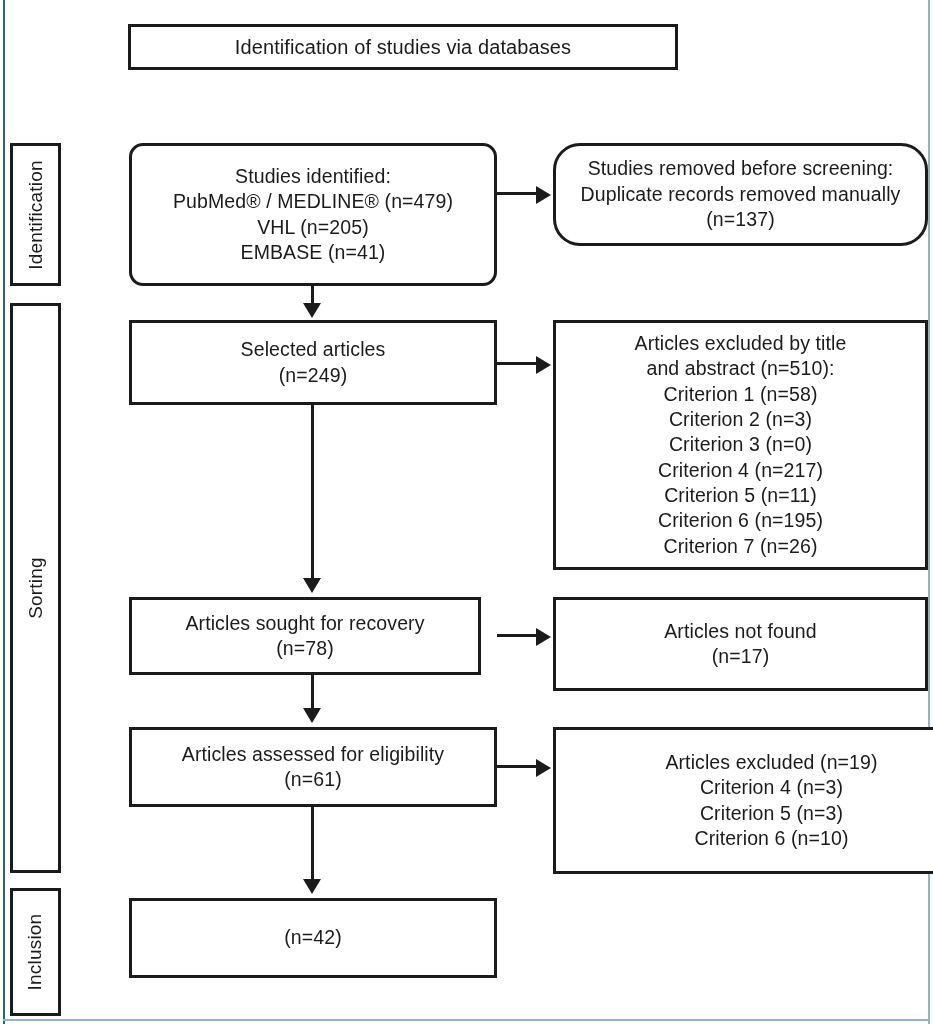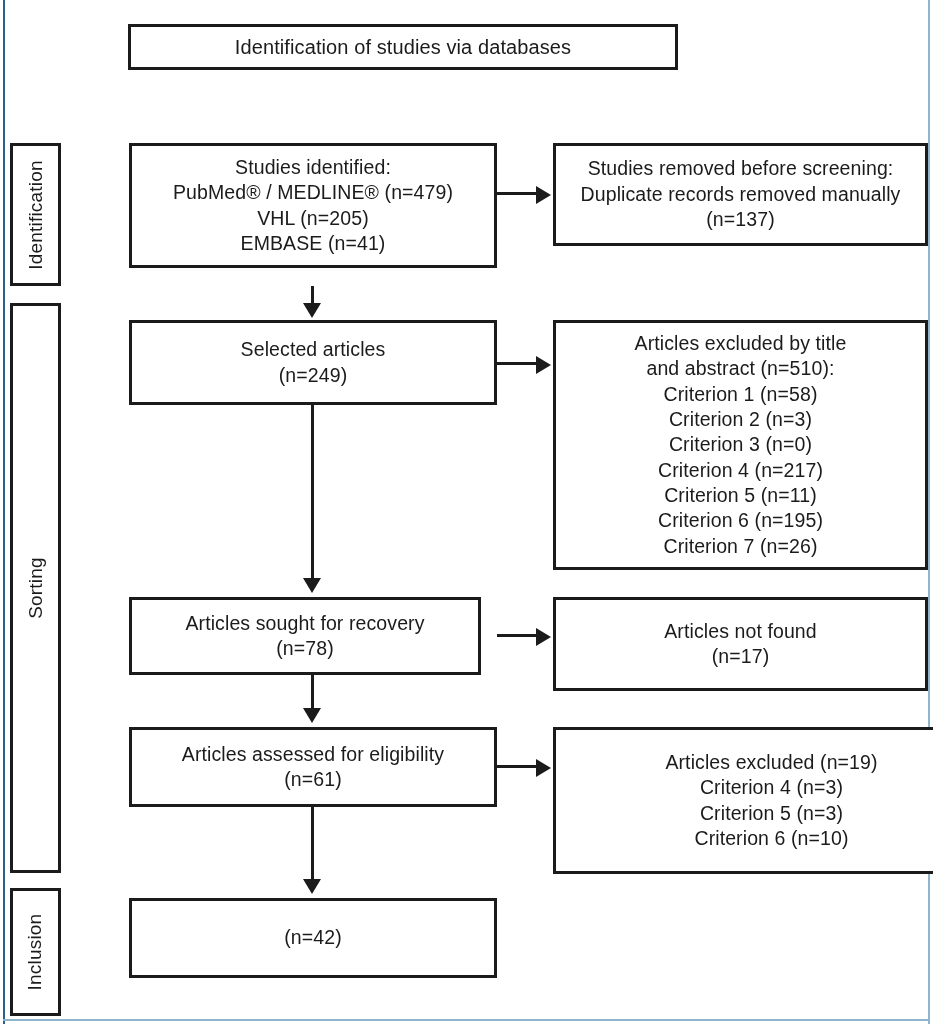--- a/index.html
+++ b/index.html
@@ -46,28 +46,28 @@
     transform:rotate(-90deg);
     white-space:nowrap;
     font-size:19px;
     letter-spacing:.2px;
   }
   #stage-identification{top:143px;height:143px;}
   #stage-sorting{top:303px;height:570px;}
   #stage-inclusion{top:888px;height:128px;}
 
   
-  #box-identified        {left:129px;top:143px;width:368px;height:125px;}
+  #box-identified        {left:129px;top:143px;width:368px;height:143px;border-radius:14px;}
   #box-selected          {left:129px;top:320px;width:368px;height:85px;}
   #box-sought            {left:129px;top:597px;width:352px;height:78px;}
   #box-assessed          {left:129px;top:727px;width:368px;height:80px;}
   #box-included          {left:129px;top:898px;width:368px;height:80px;}
 
   
-  #box-removed           {left:553px;top:143px;width:375px;height:103px;}
+  #box-removed           {left:553px;top:143px;width:375px;height:103px;border-radius:27px;}
   #box-excluded-title    {left:553px;top:320px;width:375px;height:250px;}
   #box-notfound          {left:553px;top:597px;width:375px;height:94px;}
   #box-excluded-elig     {left:553px;top:727px;width:437px;height:147px;}
 
   
   .vline{position:absolute;width:3px;background:#1b1b1b;}
   .hline{position:absolute;height:3px;background:#1b1b1b;}
   .arrow-down{
     position:absolute;width:0;height:0;
     border-left:9px solid transparent;

